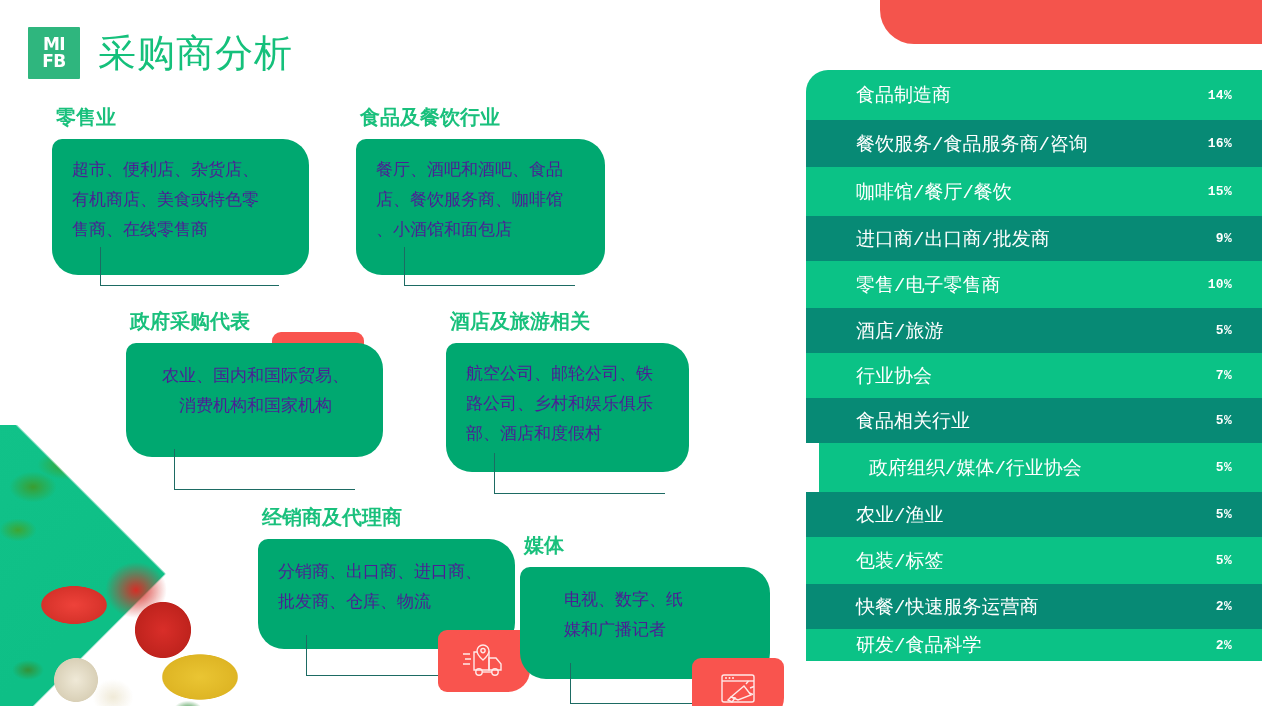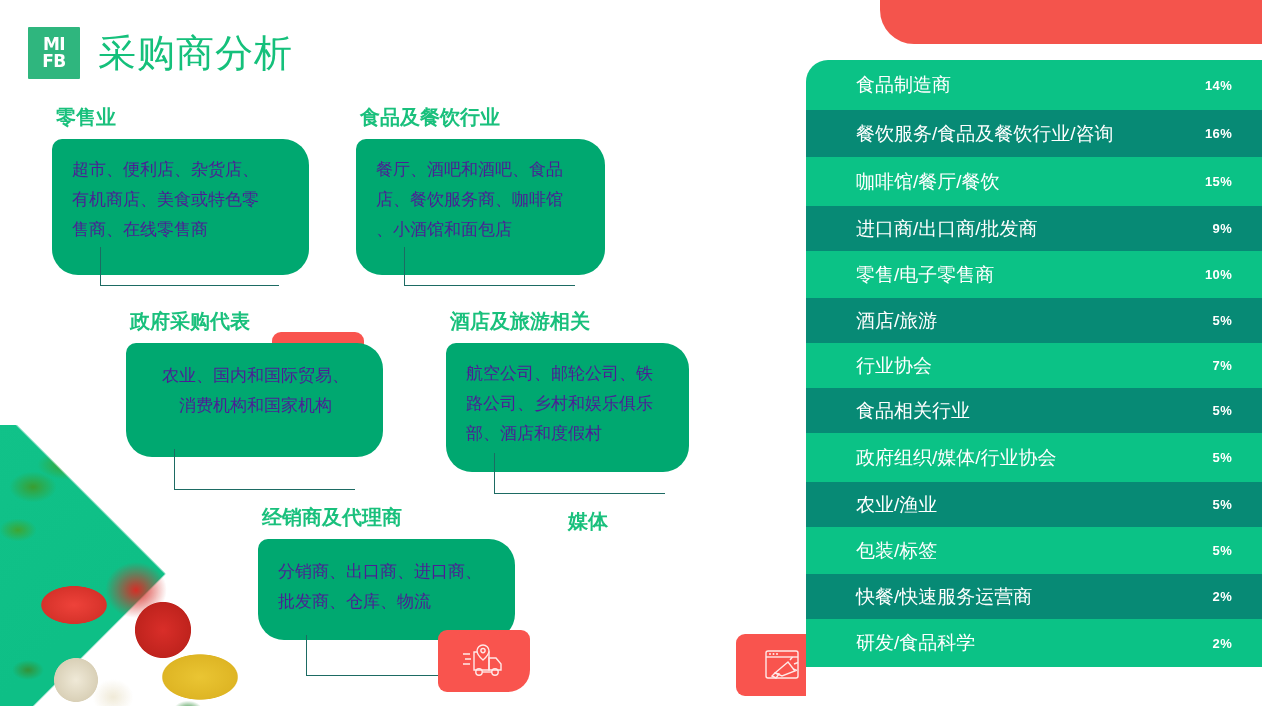--- a/index.html
+++ b/index.html
@@ -91,38 +91,38 @@
 
   #g-gov{left:126px;top:308px;}
   #g-gov .card-body{width:257px;min-height:112px;padding:18px 18px 36px 20px;text-align:center;}
   #g-gov .connector{left:48px;top:106px;width:180px;height:40px;}
 
   #g-hotel{left:446px;top:308px;}
   #g-hotel .card-body{width:243px;min-height:124px;padding:16px 16px 23px 20px;}
   #g-hotel .connector{left:48px;top:110px;width:170px;height:40px;}
 
   #g-dist{left:234px;top:504px;margin-left:24px;}
-  #g-dist .card-body{width:257px;min-height:100px;padding:18px 18px 23px 20px;}
+  #g-dist .card-body{width:257px;min-height:100px;padding:18px 18px 32px 20px;}
   #g-dist .connector{left:48px;top:96px;width:182px;height:40px;}
   #g-dist .icon-badge{left:180px;top:126px;width:92px;height:62px;}
 
-  #g-media{left:520px;top:508px;margin-left:44px;}
+  #g-media{left:520px;top:532px;}
   #g-media .card-body{width:250px;min-height:98px;padding:18px 18px 34px 44px;}
   #g-media .connector{left:50px;top:96px;width:180px;height:40px;}
   #g-media .icon-badge{left:172px;top:126px;width:92px;height:62px;}
 
   
   #right-panel{position:absolute;left:806px;top:0;width:456px;height:706px;background:#fff;overflow:hidden;}
   #red-banner{
     position:absolute;left:74px;top:-34px;width:382px;height:78px;
     background:#f4544c;border-radius:0 0 0 34px;
   }
   #stat-list{
-    position:absolute;left:0px;top:60px;width:456px;
-    border-radius:22px 0 0 0;overflow:hidden;
+    position:absolute;left:0px;top:70px;width:456px;
+    border-radius:22px 0 0 0;overflow:hidden;font-family:Liberation Mono, monospace;
   }
   .stat-row{
     display:flex;align-items:center;
     padding:0 30px 0 50px;
     box-sizing:border-box;
     color:#ffffff;
   }
   .stat-row.odd{background:#0bc286;}
   .stat-row.even{background:#078a75;}
   .stat-label{flex:1 1 auto;font-size:19px;white-space:nowrap;}
@@ -220,20 +220,25 @@
           <circle cx="34" cy="30" r="3.2"></circle>
           <path d="M21 30h10"></path>
           <path d="M22 3c3.3 0 6 2.6 6 5.8 0 4.2-6 9.2-6 9.2s-6-5-6-9.2C16 5.6 18.7 3 22 3z" fill="#f9544e"></path>
           <circle cx="22" cy="8.6" r="2.1"></circle>
         </svg>
       </div>
     </div>
 
     <div class="card-group" id="g-media">
       <div class="card-heading">媒体</div>
+      <div class="card-body">
+        <div class="card-text">电视、数字、纸
+媒和广播记者</div>
+        <div class="connector"></div>
+      </div>
       <div class="icon-badge">
         <svg width="42" height="38" viewBox="0 0 42 38" fill="none" stroke="#ffe9e8" stroke-width="1.4">
           <rect x="5" y="5" width="32" height="27" rx="2"></rect>
           <path d="M5 11h32"></path>
           <circle cx="9" cy="8" r="1" fill="#ffe9e8" stroke="none"></circle>
           <circle cx="12.5" cy="8" r="1" fill="#ffe9e8" stroke="none"></circle>
           <circle cx="16" cy="8" r="1" fill="#ffe9e8" stroke="none"></circle>
           <path d="M14 27l13-11 7 9-13 5z"></path>
           <path d="M14 27l-3 3 4 2 3-4z"></path>
           <path d="M29 14l2.5-3M33 18l4-1.5M32 23l4 1.5"></path>
@@ -244,21 +249,21 @@
   </div>
 
   <div id="right-panel">
     <div id="red-banner"></div>
     <div id="stat-list">
         <div class="stat-row odd" style="height: 50px;">
           <span class="stat-label">食品制造商</span>
           <span class="stat-value">14%</span>
         </div>
         <div class="stat-row even" style="height: 47px;">
-          <span class="stat-label">餐饮服务/食品及餐饮行业/咨询</span>
+          <span class="stat-label">餐饮服务/食品服务商/咨询</span>
           <span class="stat-value">16%</span>
         </div>
         <div class="stat-row odd" style="height: 49px;">
           <span class="stat-label">咖啡馆/餐厅/餐饮</span>
           <span class="stat-value">15%</span>
         </div>
         <div class="stat-row even" style="height: 45px;">
           <span class="stat-label">进口商/出口商/批发商</span>
           <span class="stat-value">9%</span>
         </div>
@@ -271,36 +276,36 @@
           <span class="stat-value">5%</span>
         </div>
         <div class="stat-row odd" style="height: 45px;">
           <span class="stat-label">行业协会</span>
           <span class="stat-value">7%</span>
         </div>
         <div class="stat-row even" style="height: 45px;">
           <span class="stat-label">食品相关行业</span>
           <span class="stat-value">5%</span>
         </div>
-        <div class="stat-row odd" style="height: 49px;">
+        <div class="stat-row odd" style="height: 49px; margin-left: 13px;">
           <span class="stat-label">政府组织/媒体/行业协会</span>
           <span class="stat-value">5%</span>
         </div>
         <div class="stat-row even" style="height: 45px;">
           <span class="stat-label">农业/渔业</span>
           <span class="stat-value">5%</span>
         </div>
         <div class="stat-row odd" style="height: 47px;">
           <span class="stat-label">包装/标签</span>
           <span class="stat-value">5%</span>
         </div>
         <div class="stat-row even" style="height: 45px;">
           <span class="stat-label">快餐/快速服务运营商</span>
           <span class="stat-value">2%</span>
         </div>
-        <div class="stat-row odd" style="height: 48px;">
+        <div class="stat-row odd" style="height: 32px;">
           <span class="stat-label">研发/食品科学</span>
           <span class="stat-value">2%</span>
         </div>
       </div>
   </div>
 
 </div>
 
 </body></html>

